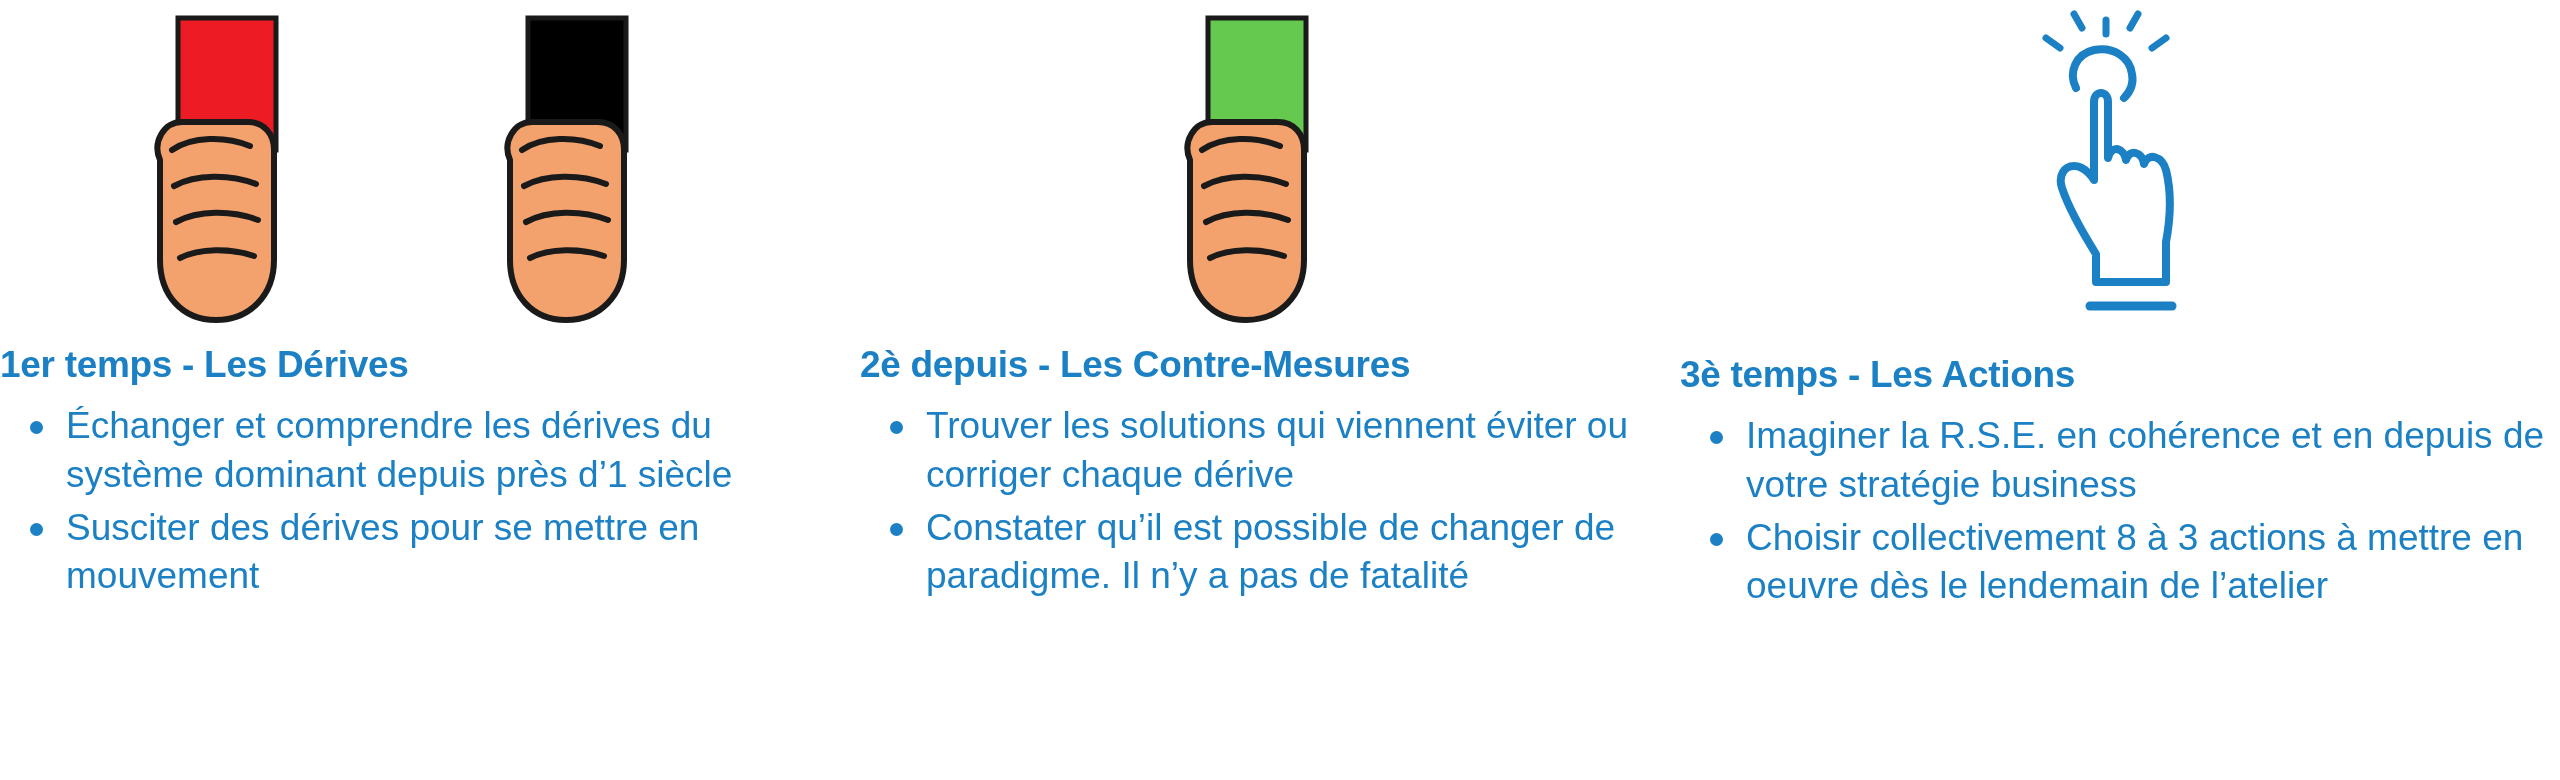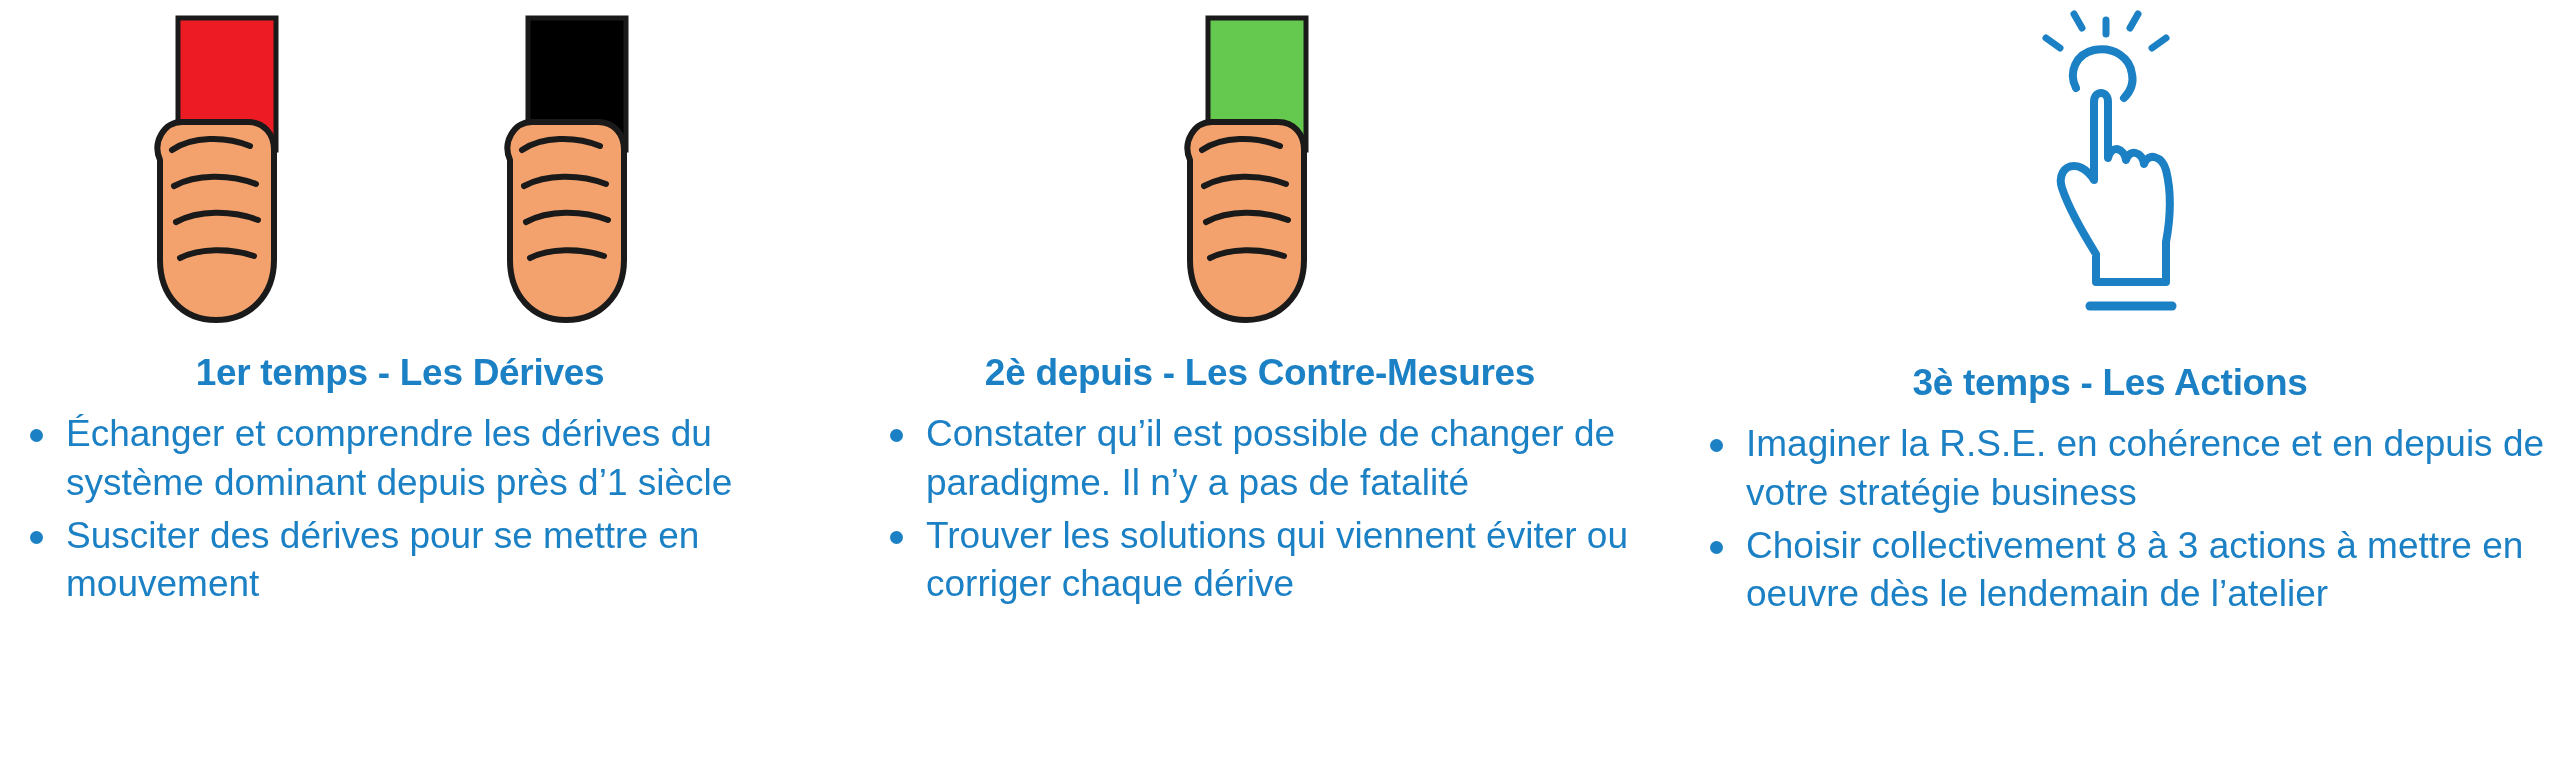--- a/index.html
+++ b/index.html
@@ -44,26 +44,26 @@
   .col-3 .art { justify-content: center; padding-right: 20px; align-items: flex-start; padding-top: 10px;}
 
   .hand-pair {
     display: flex;
     flex-direction: row;
     gap: 160px;
     align-items: flex-end;
   }
 
   .heading {
-    text-align: center;
+    text-align: left;
     color: #1b80c4;
     font-weight: bold;
     font-size: 37px;
     letter-spacing: -0.3px;
-    margin-top: 12px;
+    margin-top: 4px;
     margin-bottom: 16px;
     white-space: nowrap;
   }
   .col-1 .heading { padding-right: 60px; }
   .col-2 .heading { padding-right: 20px; }
   .col-3 .heading { padding-right: 20px; }
 
   ul.bullets {
     list-style: none;
     margin: 8px;
@@ -147,22 +147,22 @@
         <g fill="none" stroke="#1a1a1a" stroke-width="6" stroke-linecap="round">
           <path d="M42 140 C62 126 96 126 120 136"></path>
           <path d="M44 176 C66 164 100 164 126 174"></path>
           <path d="M46 212 C68 200 102 200 128 210"></path>
           <path d="M50 248 C70 238 100 238 124 246"></path>
         </g>
       </svg>
     </div>
     <div class="heading">2è depuis - Les Contre-Mesures</div>
     <ul class="bullets">
+      <li>Trouver les solutions qui viennent éviter ou corriger chaque dérive</li>
       <li>Constater qu’il est possible de changer de paradigme. Il n’y a pas de fatalité</li>
-      <li>Trouver les solutions qui viennent éviter ou corriger chaque dérive</li>
     </ul>
   </div>
 
   <div class="column col-3">
     <div class="art">
       <svg class="svg-wrap" width="200" height="320" viewBox="0 0 200 320">
         <g stroke="#1b80c4" stroke-width="7" stroke-linecap="round" fill="none">
           <path d="M72 18 L64 4"></path>
           <path d="M96 10 L96 -4" transform="translate(0,14)"></path>
           <path d="M120 18 L128 4"></path>

